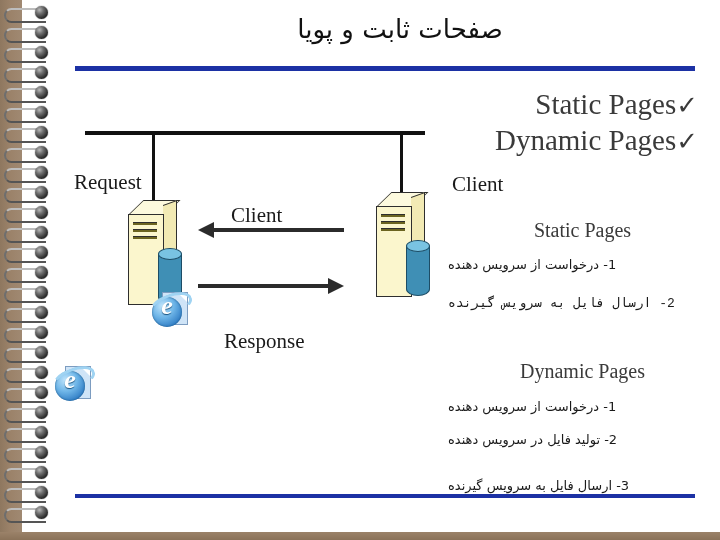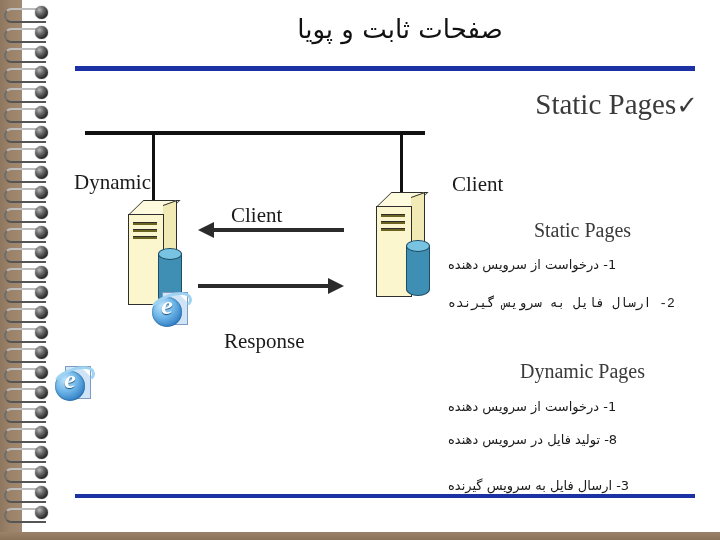--- a/index.html
+++ b/index.html
@@ -307,26 +307,29 @@
       </div>
     </div>
 
   <div class="title">صفحات ثابت و پویا</div>
   <div class="rule-top"></div>
   <div class="rule-bottom"></div>
 
   <div class="hdr" id="hdr-static">
     <span>Static Pages</span><span class="tick">✓</span>
   </div>
+  <div class="hdr" id="hdr-dynamic">
+    <span>Dynamic Pages</span><span class="tick">✓</span>
+  </div>
 
   <div class="bus"></div>
   <div class="drop" id="drop-server"></div>
   <div class="drop" id="drop-client"></div>
 
-  <div class="lbl" id="lbl-server">Dynamic</div>
+  <div class="lbl" id="lbl-server">Request</div>
   <div class="lbl" id="lbl-client">Client</div>
 
   <div class="tower" style="left:128px;top:200px;">
     <div class="lid"></div>
     <div class="side"></div>
     <div class="face"></div>
     <div class="slot s1"></div>
     <div class="slot s2"></div>
     <div class="slot s3"></div>
   </div>
@@ -370,16 +373,16 @@
   <div class="arrowline" style="left:198px;top:284px;width:130px;"></div>
   <div class="arrowhead right" style="left:328px;top:278px;"></div>
   <div class="arrlbl" id="lbl-response">Response</div>
 
   <div class="sec-title" id="static-title">Static Pages</div>
   <div class="fa-line" id="s1">1- درخواست از سرویس دهنده</div>
   <div class="fa-line" id="s2">2- ارسال فایل به سرویس گیرنده</div>
 
   <div class="sec-title" id="dynamic-title">Dynamic Pages</div>
   <div class="fa-line" id="d1">1- درخواست از سرویس دهنده</div>
-  <div class="fa-line" id="d2">8- تولید فایل در سرویس دهنده</div>
+  <div class="fa-line" id="d2">2- تولید فایل در سرویس دهنده</div>
   <div class="fa-line" id="d3">3- ارسال فایل به سرویس گیرنده</div>
 
 </div>
 
 </body></html>

